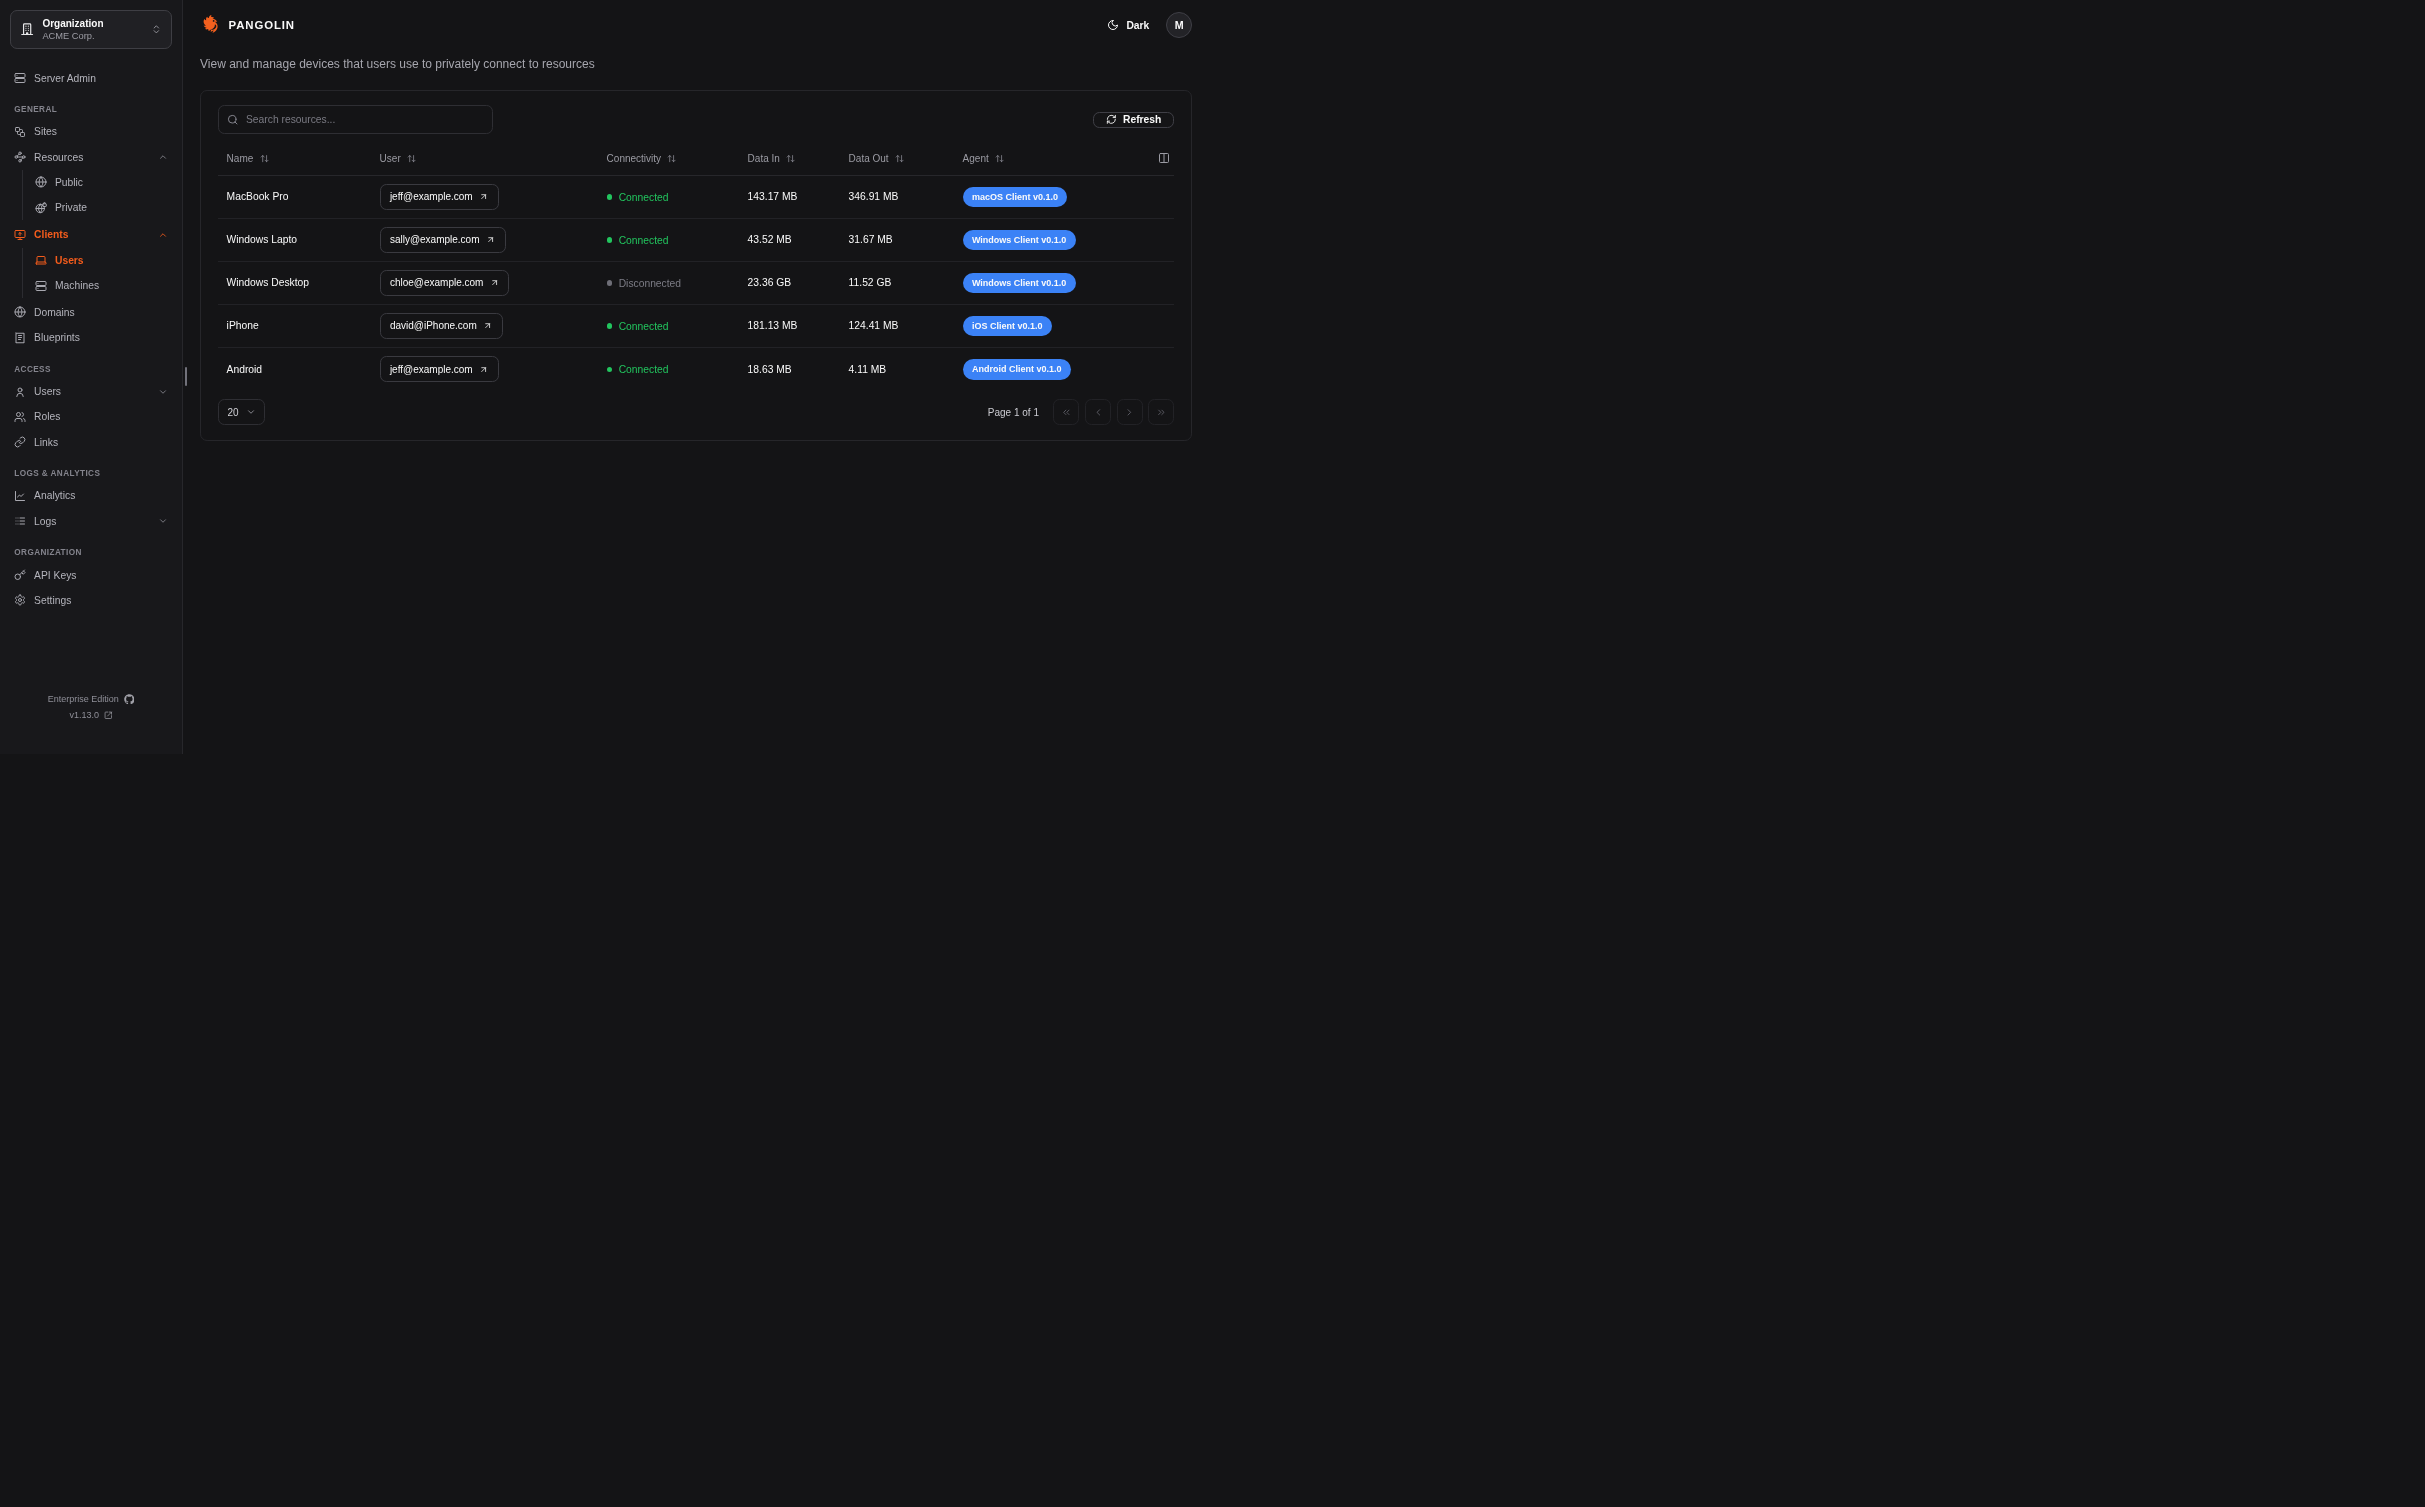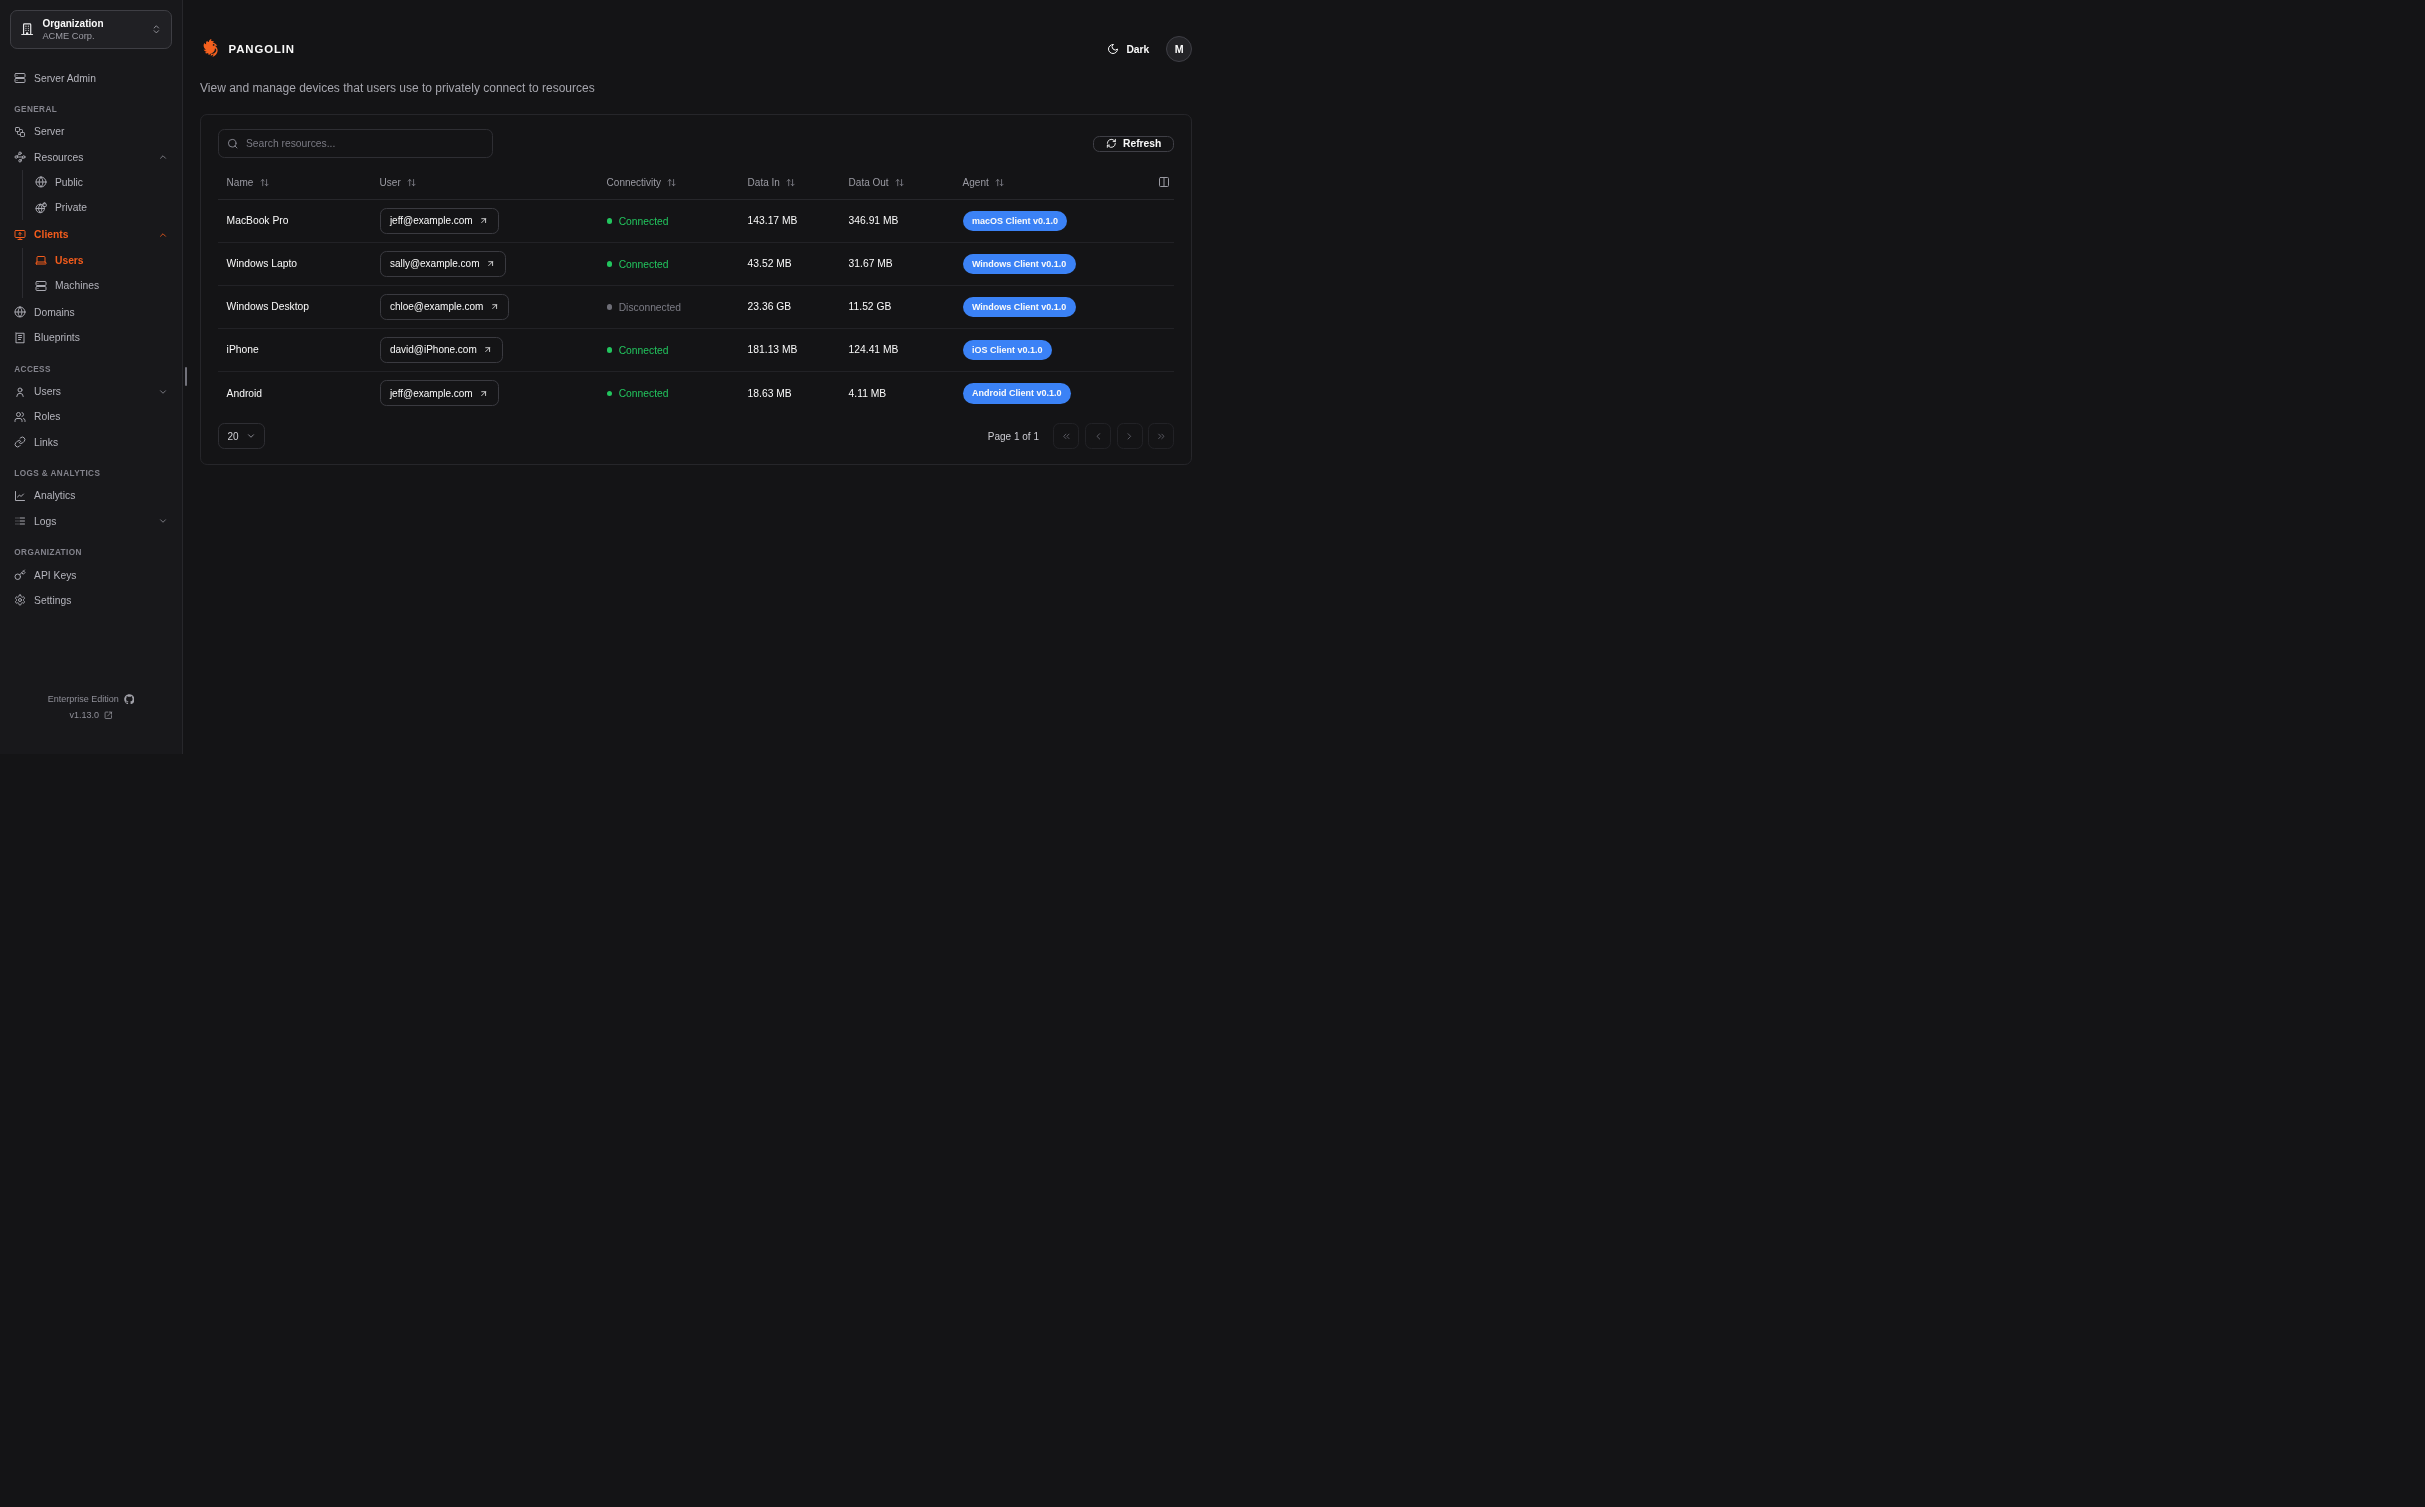--- a/index.html
+++ b/index.html
@@ -61,21 +61,21 @@
   .ext { width:8.6px; height:8.6px; }
 
   .resize-handle {
     position:absolute; left:185px; top:367px;
     width:2.1px; height:19px; border-radius:2.1px;
     background:#71717a; cursor:col-resize; z-index:9;
   }
 
   
   .main { flex:1 1 auto; display:flex; flex-direction:column; padding:0 20.7px 0 17px; }
-  .topbar { height:50px; display:flex; align-items:center; justify-content:space-between;margin-top:24px; }
+  .topbar { height:50px; display:flex; align-items:center; justify-content:space-between; }
   .brand { display:flex; align-items:center; gap:7.1px; cursor:pointer; }
   .brand-logo { width:21.4px; height:21.4px; display:inline-flex; }
   .brand-logo svg { width:100%; height:100%; }
   .brand-name { font-size:11.4px; font-weight:700; letter-spacing:0.9px; color:#fafafa; }
   .topbar-right { display:flex; align-items:center; gap:17px; }
   .theme-toggle { display:flex; align-items:flex-end; gap:7px; font-size:10.3px; font-weight:600; cursor:pointer; }
   .theme-toggle .icon { width:12px; height:12px; }
   .avatar {
     width:26px; height:26px; border-radius:50%;
     background:#232327; border:0.7px solid #3f3f46;
@@ -208,21 +208,21 @@
       <div class="nav-section">GENERAL</div>
       <div class="nav-item">
         <span class="icon">
           <svg viewBox="0 0 24 24" fill="none" stroke="currentColor" stroke-width="2" stroke-linecap="round" stroke-linejoin="round">
             <rect x="3" y="3" width="8" height="8" rx="1.5"></rect>
             <rect x="13" y="13" width="8" height="8" rx="1.5"></rect>
             <path d="M13 7h2a2 2 0 0 1 2 2v2"></path>
             <path d="M11 17H9a2 2 0 0 1-2-2v-2"></path>
           </svg>
         </span>
-        <span>Server</span>
+        <span>Sites</span>
       </div>
       <div class="nav-item">
         <span class="icon">
           <svg viewBox="0 0 24 24" fill="none" stroke="currentColor" stroke-width="2" stroke-linecap="round" stroke-linejoin="round">
             <circle cx="12" cy="4.5" r="2.5"></circle>
             <path d="m10.2 6.3-3.9 3.9"></path>
             <circle cx="4.5" cy="12" r="2.5"></circle>
             <path d="M7 12h10"></path>
             <circle cx="19.5" cy="12" r="2.5"></circle>
             <path d="m13.8 17.7 3.9-3.9"></path>

